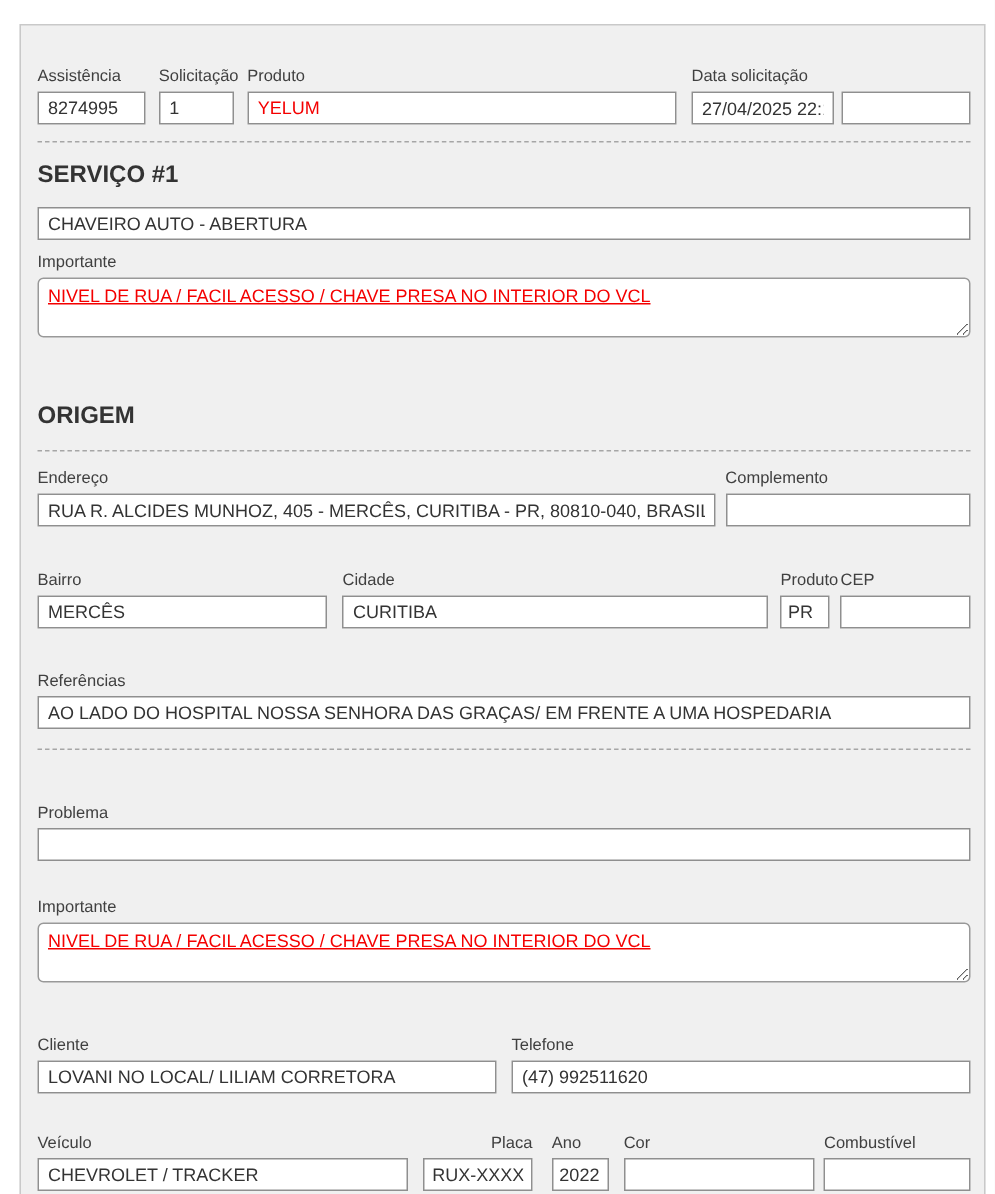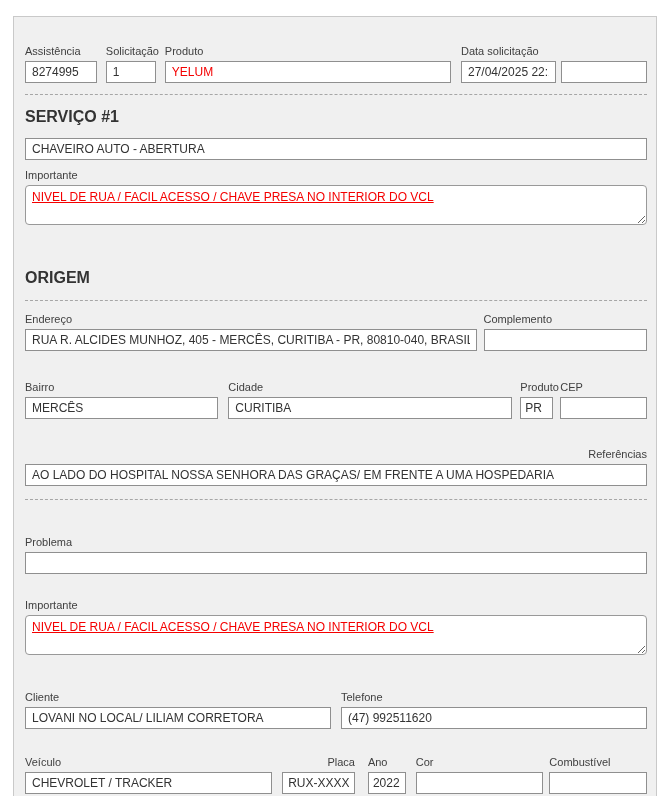--- a/index.html
+++ b/index.html
@@ -144,21 +144,21 @@
     <div class="field" style="width:33px;margin-left:8px;">
       <span class="field-label">Produto</span>
       <input class="ctl" type="text" style="padding: 2px 4px;" value="PR">
     </div>
     <div class="field" style="width:87px;margin-left:7px;">
       <span class="field-label">CEP</span>
       <input class="ctl" type="text" value="" style="">
     </div>
   </div>
 
-  <div class="field" style="margin-top:29px;align-items:flex-end;">
+  <div class="field" style="margin-top:29px;">
     <span class="field-label">Referências</span>
     <input class="ctl" type="text" value="AO LADO DO HOSPITAL NOSSA SENHORA DAS GRAÇAS/ EM FRENTE A UMA HOSPEDARIA" style="">
   </div>
 
   <div class="divider" style="margin-top:13px;"></div>
 
   <div class="field" style="margin-top:36px;">
     <span class="field-label">Problema</span>
     <input class="ctl" type="text" value="" style="">
   </div>

